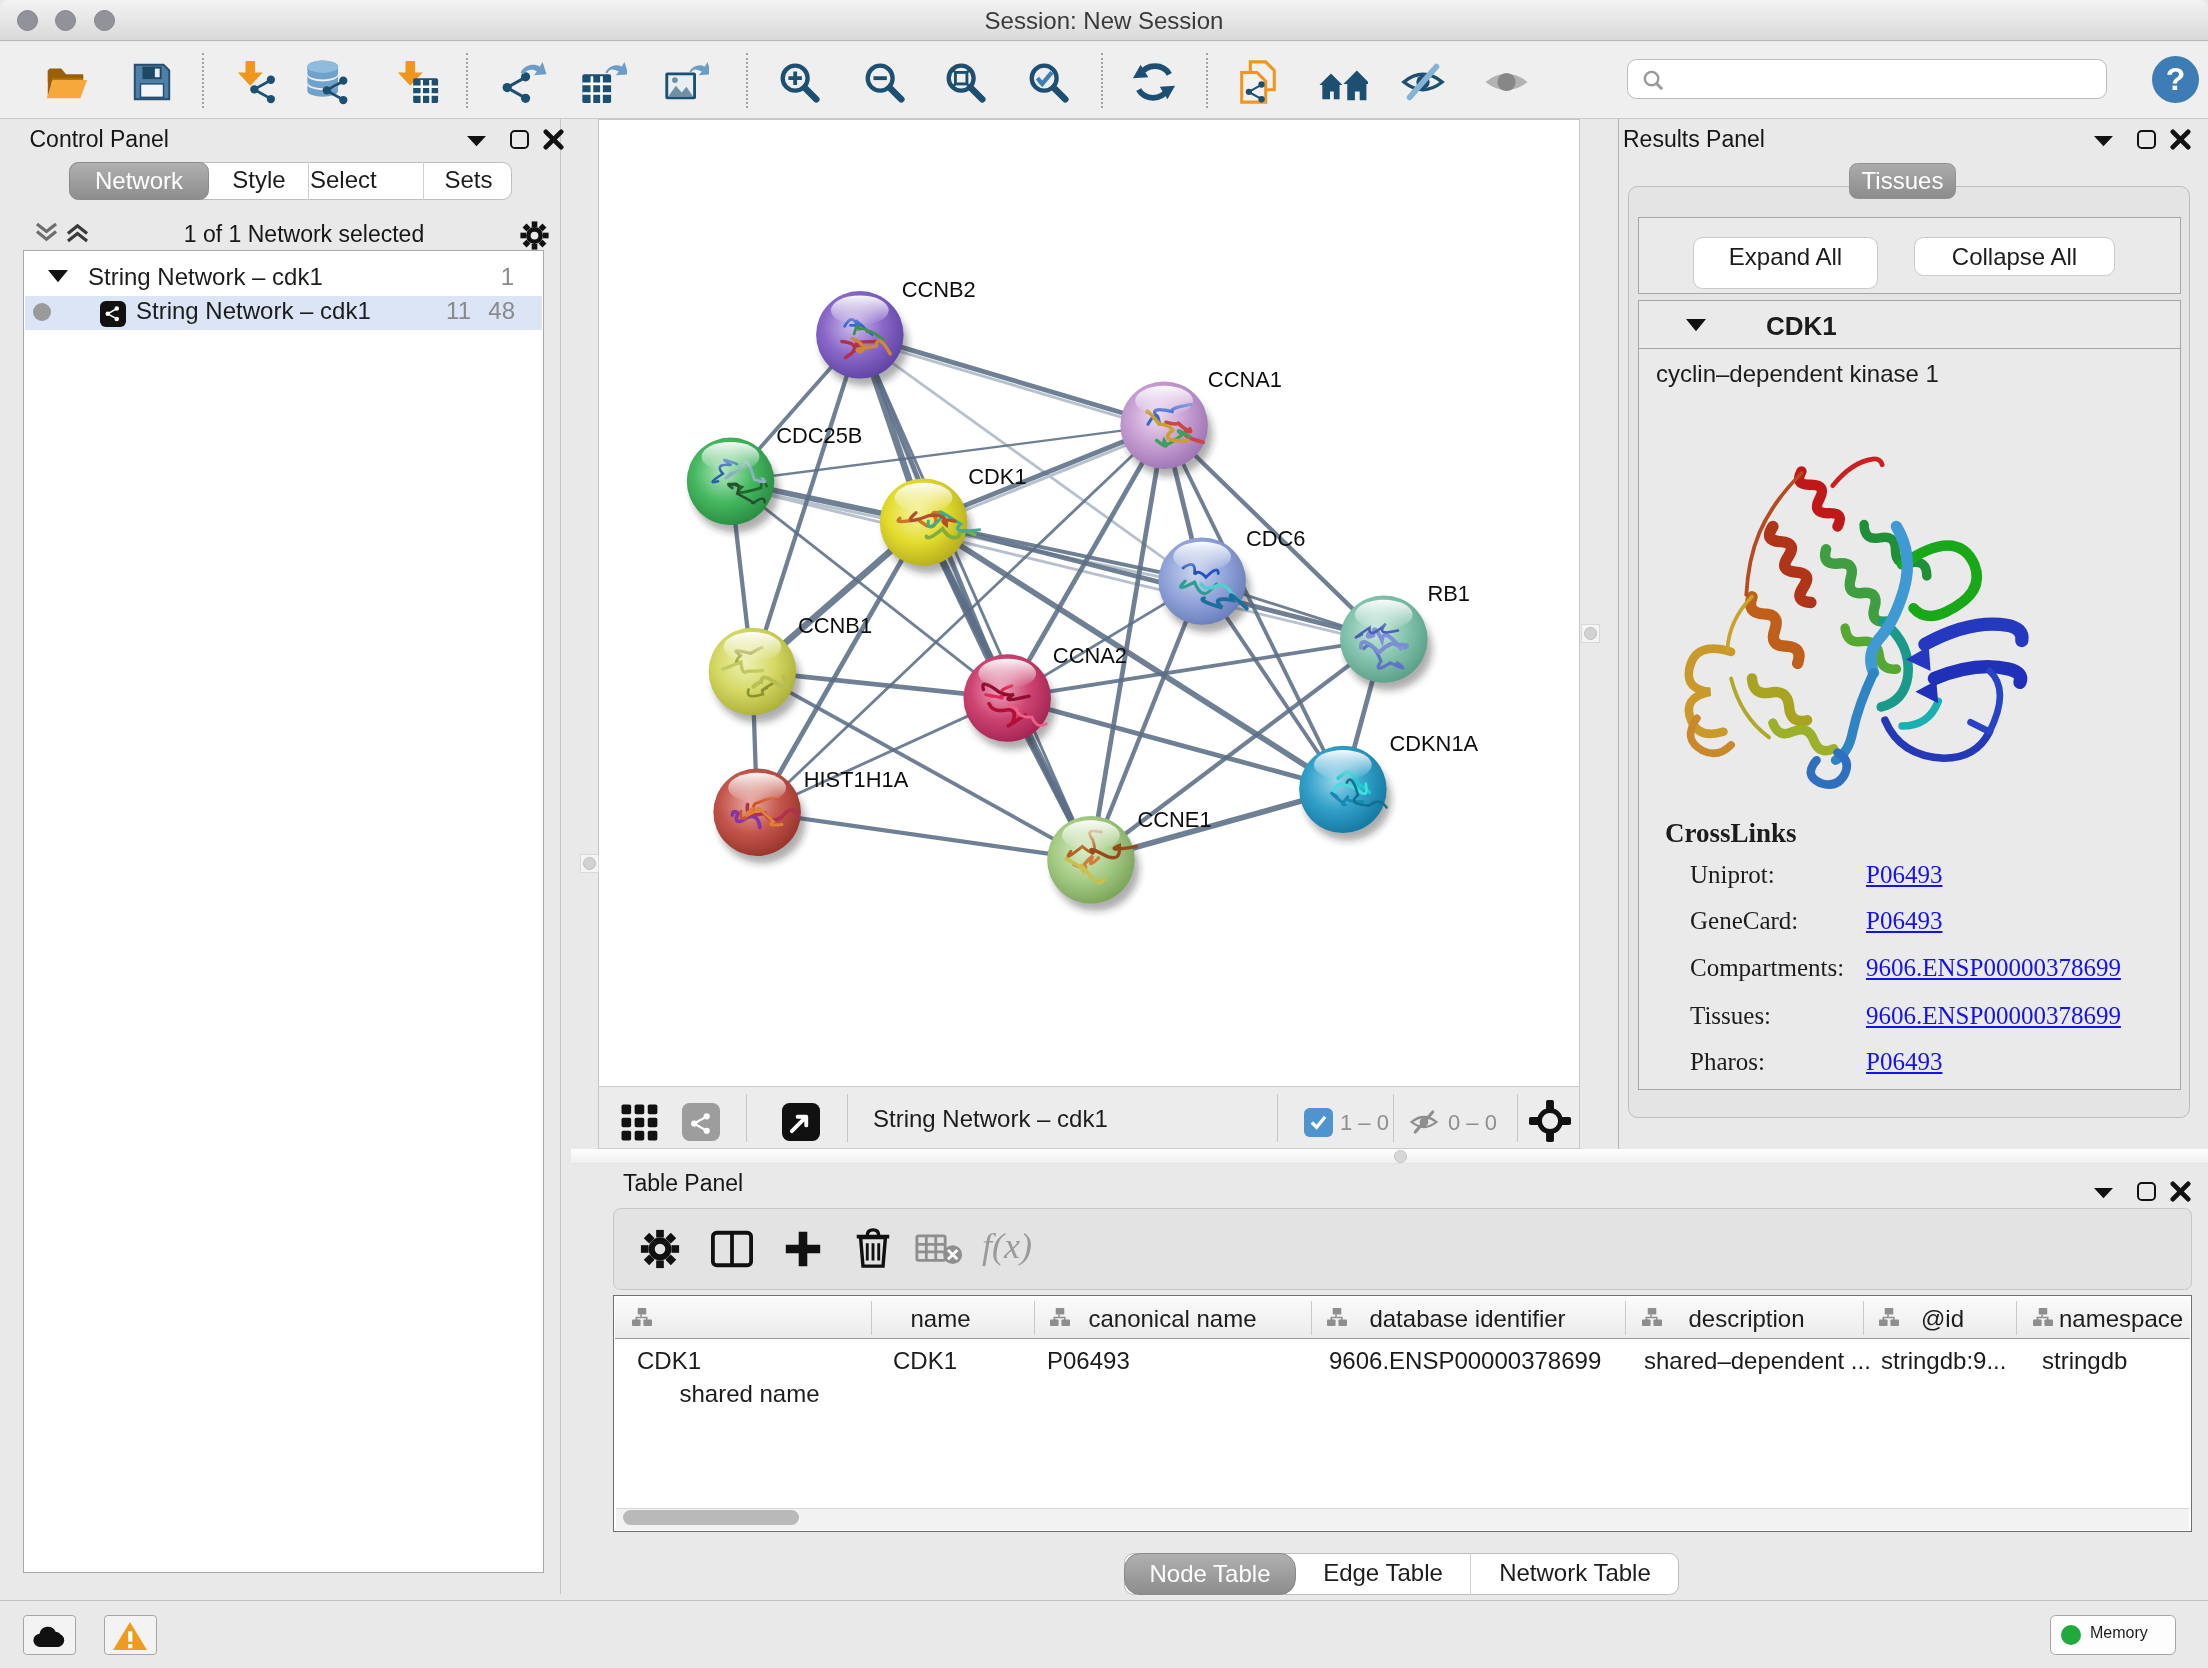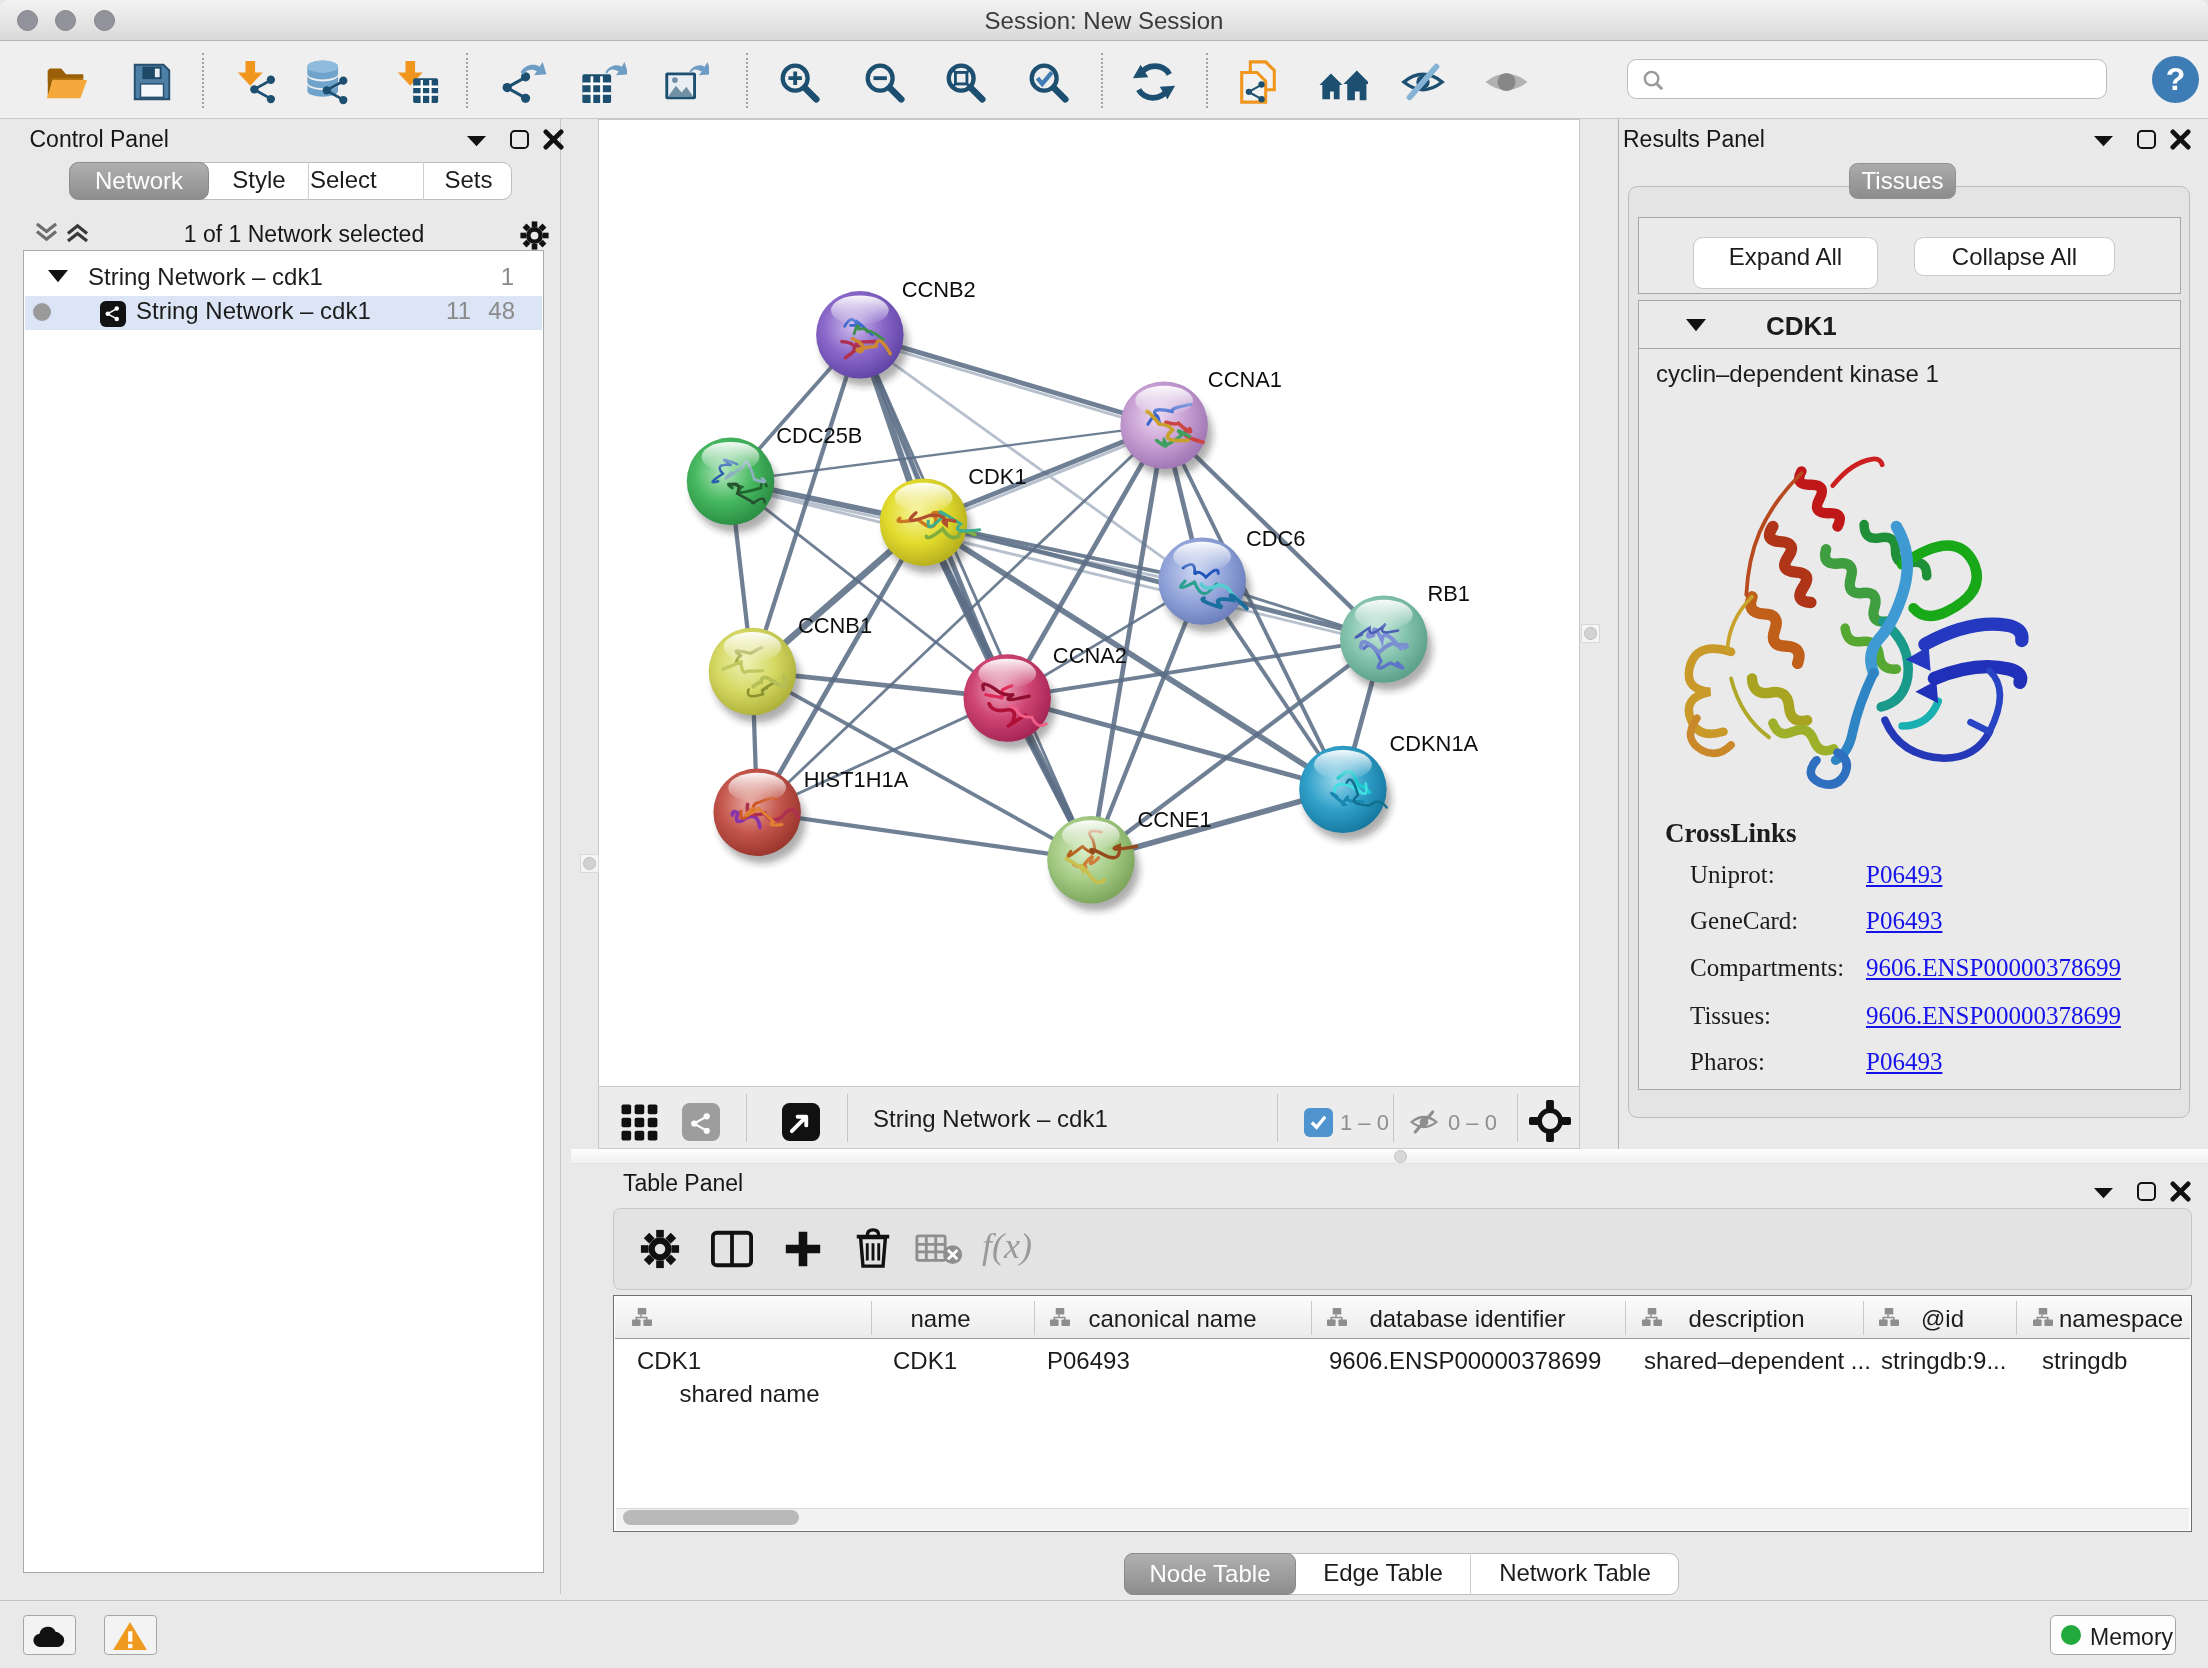--- a/index.html
+++ b/index.html
@@ -665,31 +665,31 @@
 <div class="p" style="left:893px;top:1347px;font-size:24px;">CDK1</div>
 <div class="p" style="left:1047px;top:1347px;font-size:24px;">P06493</div>
 <div class="p" style="left:1329px;top:1347px;font-size:24px;">9606.ENSP00000378699</div>
 <div class="p" style="left:1644px;top:1347px;font-size:24px;">shared–dependent ...</div>
 <div class="p" style="left:1881px;top:1347px;font-size:24px;">stringdb:9...</div>
 <div class="p" style="left:2042px;top:1347px;font-size:24px;">stringdb</div>
 <div class="p" style="left:616px;top:1508px;width:1573px;height:22px;background:#f2f2f2;border-top:1px solid #d8d8d8;"></div>
 <div class="p" style="left:623px;top:1510px;width:176px;height:15px;background:#b9b9b9;border-radius:7.6px;"></div>
 
 <div class="p" style="left:1124px;top:1553px;width:555px;height:42px;background:#fff;border:1px solid #bdbdbd;border-radius:9.5px;"></div>
-<div class="p" style="left:1124px;top:1553px;width:172px;height:42px;background:linear-gradient(#b0b0b0,#8d8d8d);border:1px solid #8a8a8a;border-radius:9px;color:#fff;font-size:24px;text-align:center;line-height:40px;">Node Table</div>
+<div class="p" style="left:1124px;top:1553px;width:172px;height:42px;background:linear-gradient(#b0b0b0,#8d8d8d);border:1px solid #8a8a8a;border-radius:16px;color:#fff;font-size:24px;text-align:center;line-height:40px;">Node Table</div>
 <div class="p" style="left:1296px;top:1553px;width:175px;height:42px;border-right:1px solid #cfcfcf;font-size:24px;text-align:center;line-height:40px;">Edge Table</div>
 <div class="p" style="left:1471px;top:1553px;width:208px;height:42px;font-size:24px;text-align:center;line-height:40px;">Network Table</div>
 <div class="p" style="left:0;top:1600px;width:2208px;height:68px;background:#e9e9e9;border-top:1px solid #c3c3c3;"></div>
 <div class="p" style="left:23px;top:1615px;width:53px;height:40px;background:#f3f3f3;border:1.9px solid #a5a5a5;border-radius:3.8px;"></div>
 <svg class="p" style="left:31px;top:1624px;" width="36" height="24" viewBox="0 0 38 25">
     <path d="M10,24 a7,7 0 0 1 -1,-14 a9,9 0 0 1 17,-2 a6.5,6.5 0 0 1 3,12 l0,4z" fill="#111"></path>
     <circle cx="28" cy="17" r="7" fill="#111"></circle>
     <rect x="8" y="18" width="22" height="6" rx="3" fill="#111"></rect>
   </svg>
 <div class="p" style="left:104px;top:1615px;width:53px;height:40px;background:#f3f3f3;border:1.9px solid #a5a5a5;border-radius:3.8px;"></div>
 <svg class="p" style="left:112px;top:1620px;" width="36" height="32" viewBox="0 0 38 34">
     <path d="M19,2 L37,32 H1z" fill="#ef9b20"></path>
     <rect x="17" y="12" width="4.5" height="11" fill="#fff"></rect>
     <rect x="17" y="25.5" width="4.5" height="4.5" fill="#fff"></rect>
   </svg>
 <div class="p" style="left:2050px;top:1615px;width:126px;height:40px;background:#fdfdfd;border:1.9px solid #a5a5a5;border-radius:5.7px;"></div>
 <div class="p" style="left:2061px;top:1625px;width:20px;height:20px;border-radius:50%;background:#22a93c;"></div>
-<div class="p" style="left:2090px;top:1624px;font-size:23px;">Memory</div>
+<div class="p" style="left:2090px;top:1624px;font-size:16px;">Memory</div>
 
 </body></html>

